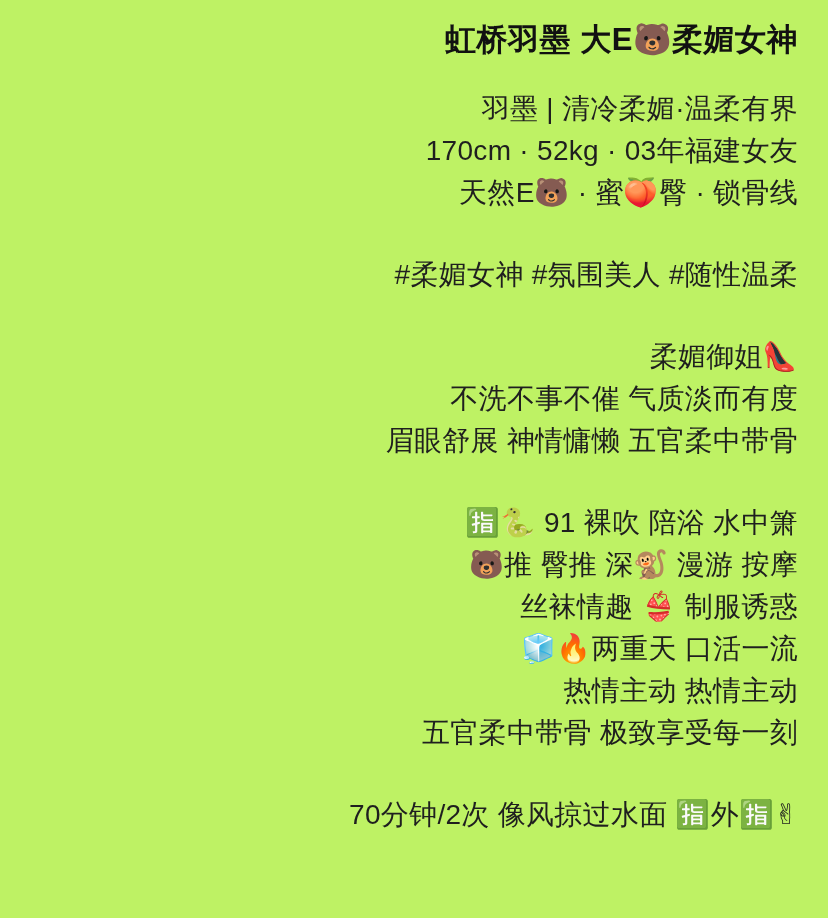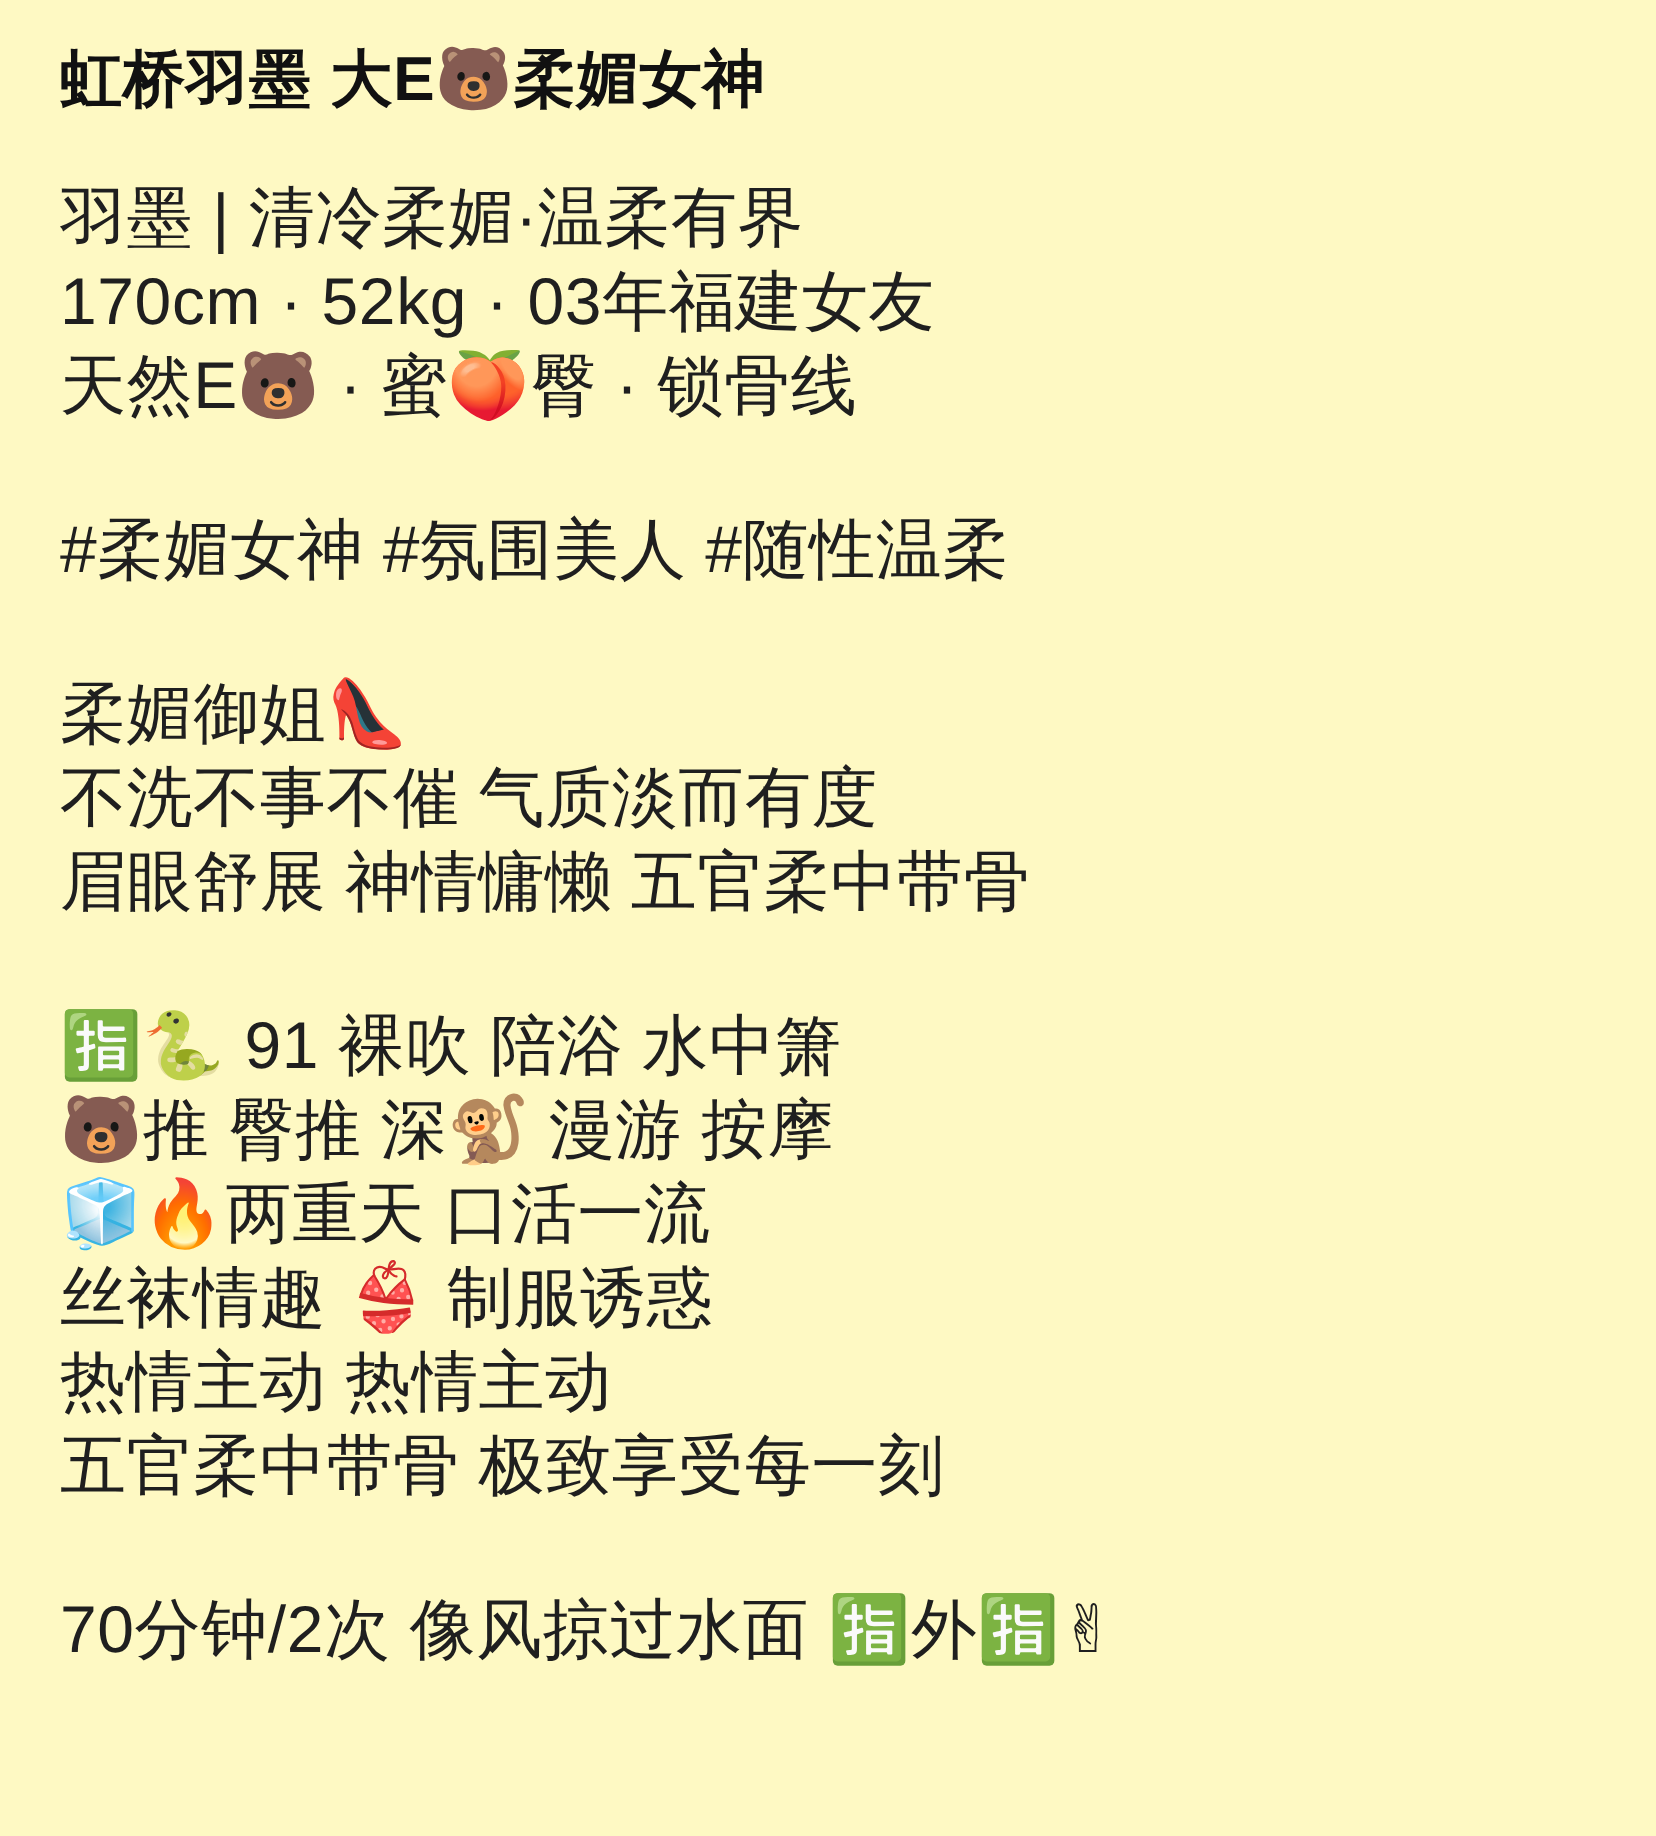--- a/index.html
+++ b/index.html
@@ -12,36 +12,37 @@
     height: 918px;
     font-family: "Liberation Sans", "DejaVu Sans", sans-serif;
     color: #1b1b1b;
     overflow: hidden;
   }
   .page {
     width: 828px;
     height: 918px;
     box-sizing: border-box;
     padding: 18px 30px 0 30px;
-    background: #fef9c3;
+    background: #bef264;
+    text-align: right;
   }
   .title {
     font-size: 31px;
     font-weight: bold;
     line-height: 44px;
     letter-spacing: 0.5px;
     color: #111111;
     margin-bottom: 26px;
     white-space: pre;
   }
   .block {
     margin-bottom: 26px;
   }
   .line {
-    font-size: 33px;
+    font-size: 28px;
     line-height: 42px;
     color: #1f1f1f;
     white-space: pre;
     letter-spacing: 0.3px;
   }
   .spacer {
     height: 14px;
   }
 </style>
 </head>
@@ -69,22 +70,22 @@
     <div class="line">柔媚御姐👠</div>
     <div class="line">不洗不事不催 气质淡而有度</div>
     <div class="line">眉眼舒展 神情慵懒 五官柔中带骨</div>
   </div>
 
   <div class="spacer"></div>
 
   <div class="block">
     <div class="line">🈯🐍 91 裸吹 陪浴 水中箫</div>
     <div class="line">🐻推 臀推 深🐒 漫游 按摩</div>
+    <div class="line">丝袜情趣 👙 制服诱惑</div>
     <div class="line">🧊🔥两重天 口活一流</div>
-    <div class="line">丝袜情趣 👙 制服诱惑</div>
     <div class="line">热情主动 热情主动</div>
     <div class="line">五官柔中带骨 极致享受每一刻</div>
   </div>
 
   <div class="spacer"></div>
 
   <div class="block">
     <div class="line">70分钟/2次 像风掠过水面 🈯外🈯✌</div>
   </div>
 

